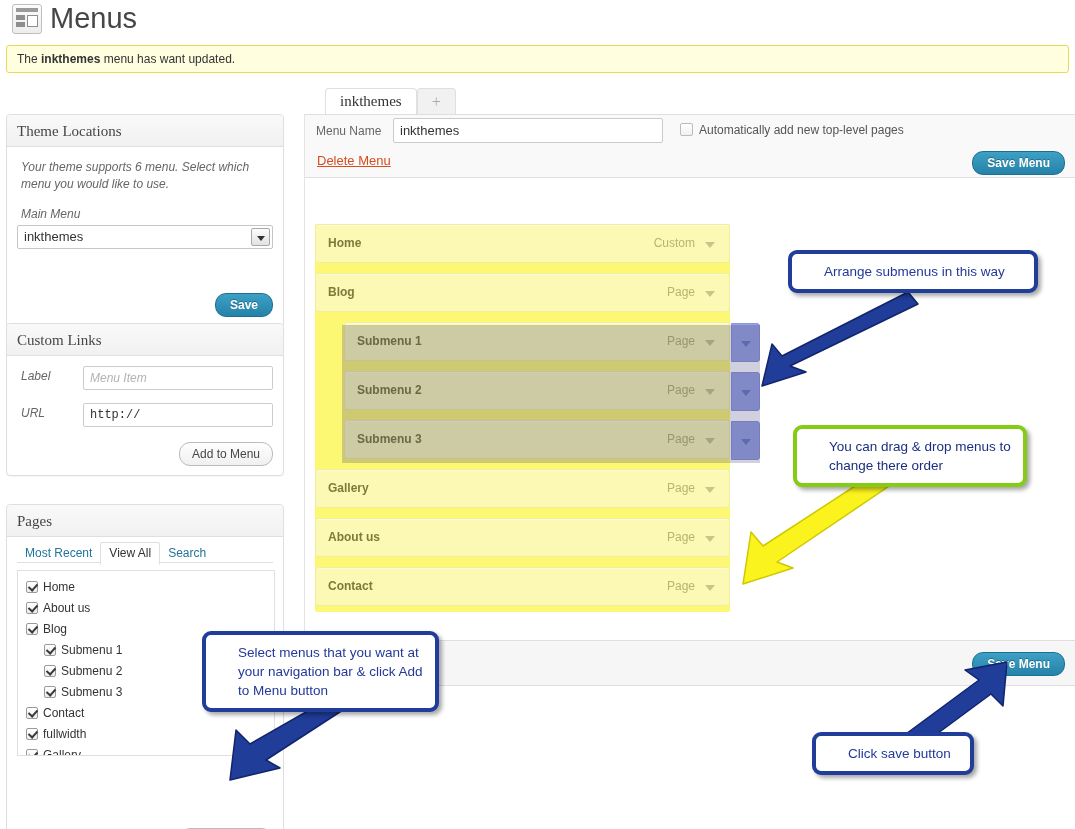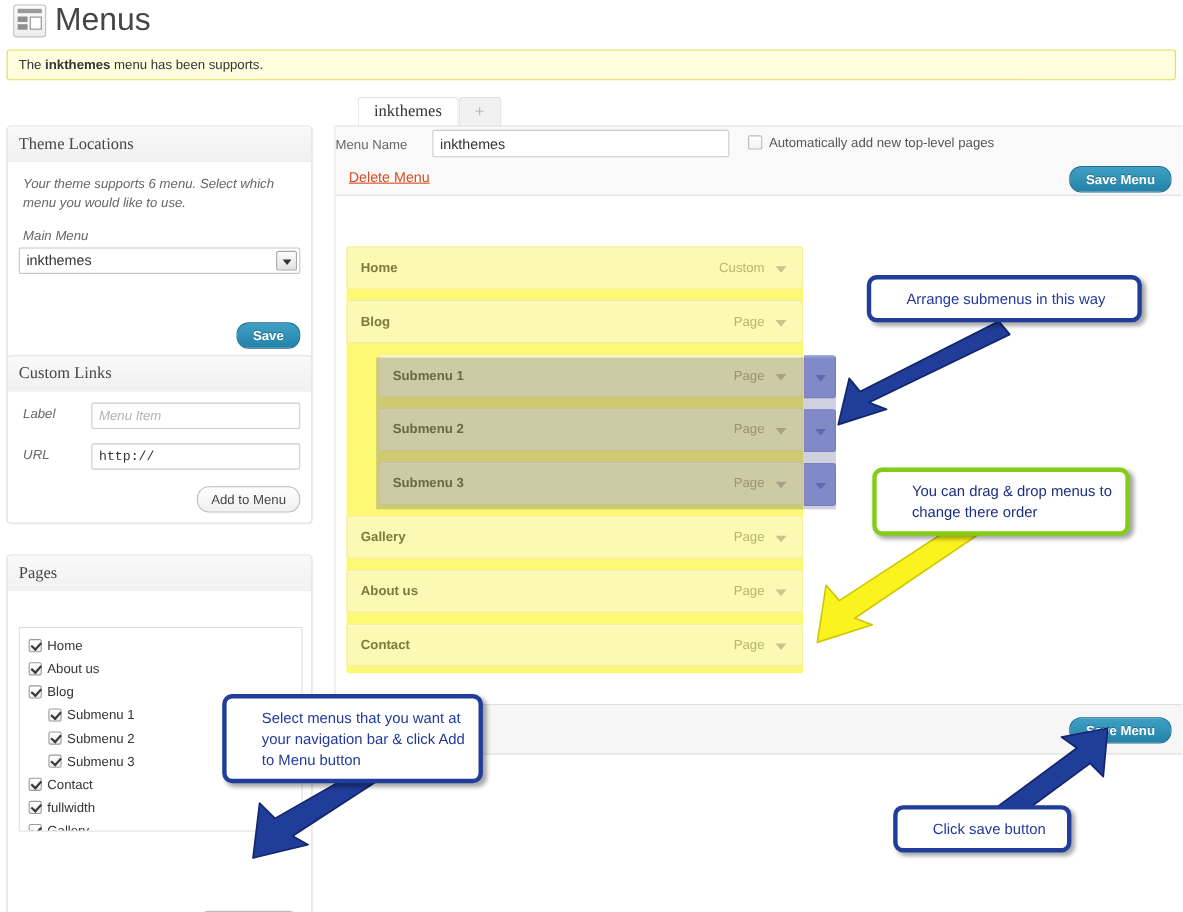--- a/index.html
+++ b/index.html
@@ -148,21 +148,21 @@
     border-radius:4px 4px 0 0; background:#f1f1f1; color:#777;
     cursor:pointer; vertical-align:bottom;
   }
   .menu-tab.active { background:#fff; color:#333; }
   .menu-tab.add { color:#aaa; font-size:16px; padding:0 14px; }
 
   #menu-header-box {
     position:absolute; left:305px; top:114px; width:770px; height:64px;
     background:#f9f9f9; border-top:1px solid #dfdfdf; border-bottom:1px solid #dfdfdf;
   }
-  #menu-name-label { position:absolute; left:0; top:9px; font-size:12px; color:#666; }
+  #menu-name-label { position:absolute; left:11px; top:9px; font-size:12px; color:#666; }
   #menu-name-input {
     position:absolute; left:88px; top:3px; width:270px; height:25px;
     border:1px solid #ccc; border-radius:2px; background:#fff;
     line-height:23px; padding-left:6px; font-size:13px; color:#333;
   }
   #auto-add-row { position:absolute; left:375px; top:8px; font-size:12px; color:#555; }
   .cbx-empty {
     display:inline-block; width:13px; height:13px; vertical-align:-2px;
     border:1px solid #bbb; background:linear-gradient(#fff,#f1f1f1);
     border-radius:2px; margin-right:6px;
@@ -252,21 +252,21 @@
   <div id="menus-icon">
     <div class="bar-top"></div>
     <div class="sq-a"></div>
     <div class="sq-b"></div>
     <div class="sq-big"></div>
   </div>
   <div id="page-title">Menus</div>
 </div>
 
 <div id="updated-notice">
-  <span>The </span><b>inkthemes</b><span> menu has been supports.</span>
+  <span>The </span><b>inkthemes</b><span> menu has want updated.</span>
 </div>
 
 <div class="panel" id="panel-theme-locations">
   <div class="panel-head">Theme Locations</div>
   <div class="panel-body">
     <div id="theme-desc">Your theme supports 6 menu. Select which menu you would like to use.</div>
     <div id="theme-loc-label">Main Menu</div>
     <div id="theme-loc-select">
       <span class="val">inkthemes</span>
       <span class="arrow-box"></span>
@@ -285,20 +285,23 @@
     <div class="field-row">
       <span class="field-label">URL</span>
       <div class="field-input">http://</div>
     </div>
   </div>
   <div class="btn-secondary" id="custom-add-btn">Add to Menu</div>
 </div>
 
 <div class="panel" id="panel-pages">
   <div class="panel-head">Pages</div>
+  <div id="pages-tabs" style="margin:4px 10px 0 10px;">
+    <span class="page-tab">Most Recent</span><span class="page-tab active">View All</span><span class="page-tab">Search</span>
+  </div>
   <div id="pages-list">
     <div class="page-item"><span class="cbx"></span><span>Home</span></div>
     <div class="page-item"><span class="cbx"></span><span>About us</span></div>
     <div class="page-item"><span class="cbx"></span><span>Blog</span></div>
     <div class="page-item child"><span class="cbx"></span><span>Submenu 1</span></div>
     <div class="page-item child"><span class="cbx"></span><span>Submenu 2</span></div>
     <div class="page-item child"><span class="cbx"></span><span>Submenu 3</span></div>
     <div class="page-item"><span class="cbx"></span><span>Contact</span></div>
     <div class="page-item"><span class="cbx"></span><span>fullwidth</span></div>
     <div class="page-item"><span class="cbx"></span><span>Gallery</span></div>

